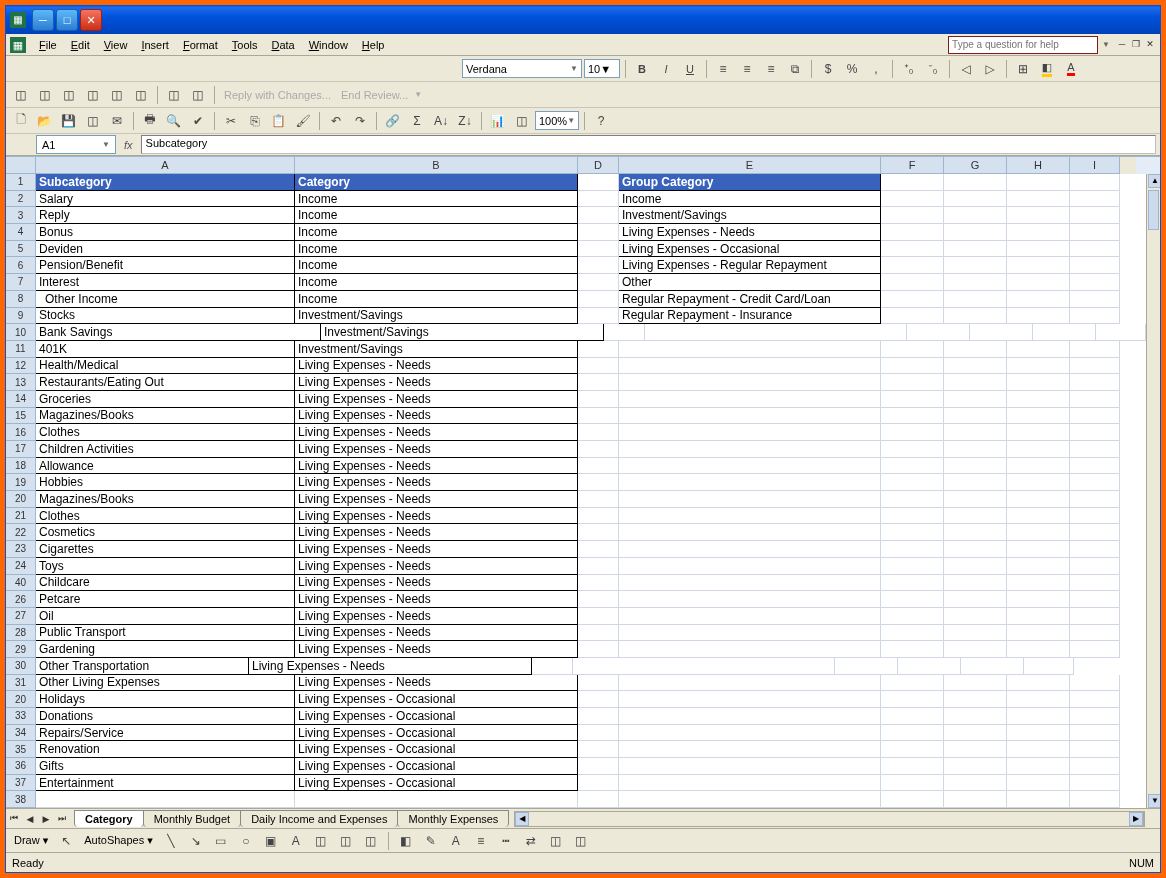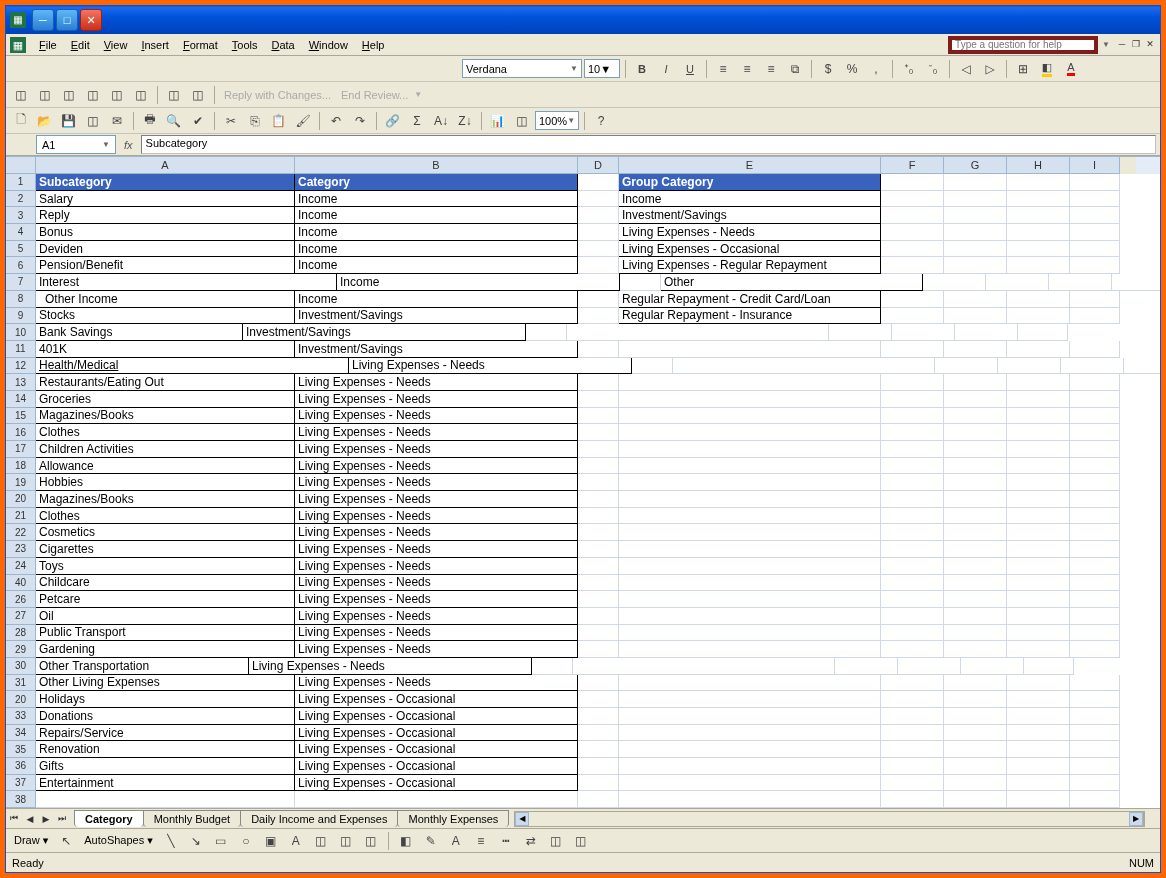--- a/index.html
+++ b/index.html
@@ -6,21 +6,21 @@
 body { background: #ff6600; width: 1166px; height: 878px; overflow: hidden; padding: 5px; }
 .window { background: #ece9d8; width: 100%; height: 100%; display: flex; flex-direction: column; border: 1px solid #0054e3; }
 .titlebar { background: linear-gradient(to bottom, #0058e6 0%, #1d6ced 5%, #0051db 40%, #0041b8 100%); height: 28px; display: flex; align-items: center; padding: 0 4px; color: white; }
 .titlebar .icon { width: 16px; height: 16px; background: #217346; display: inline-block; margin-right: 4px; font-size: 10px; text-align: center; line-height: 16px; color: white; }
 .titlebar .title { flex: 1; font-weight: bold; font-size: 12px; }
 .wb { width: 22px; height: 22px; margin-left: 2px; display: flex; align-items: center; justify-content: center; background: linear-gradient(to bottom, #5eb7f7, #2a7ed6); border: 1px solid #1a5ea6; border-radius: 3px; color: white; cursor: pointer; }
 .wb.close { background: linear-gradient(to bottom, #f47461, #cb2e17); border-color: #a02010; }
 .menubar { height: 22px; display: flex; align-items: center; padding: 0 4px; background: #ece9d8; border-bottom: 1px solid #aca899; }
 .menubar .m { padding: 2px 7px; cursor: pointer; }
 .menubar .m u { text-decoration: underline; }
-.helpbox { margin-left: auto; width: 150px; height: 18px; border: 4px solid #7f1d1d; padding: 1px 3px; color: #bbb; font-size: 10px; background: white; }
+.helpbox { margin-left: auto; width: 150px; height: 18px; border: 1px solid #7f1d1d; padding: 1px 3px; color: #bbb; font-size: 10px; background: white; }
 .doc-ctrl { display:flex; margin-left:4px; }
 .doc-btn { width:12px; height:12px; margin-left:2px; font-size:9px; color:#333; cursor:pointer; text-align:center; }
 .toolbar { height: 26px; display: flex; align-items: center; padding: 2px 4px; background: #ece9d8; border-bottom: 1px solid #c9c6b8; gap: 2px; }
 .tbtn { width: 22px; height: 22px; display:flex; align-items:center; justify-content:center; cursor:pointer; color:#444; font-size:12px; border:1px solid transparent; }
 .tsep { width:1px; height:18px; background:#aca899; margin:0 3px; }
 .font-name { width:120px; height:19px; border:1px solid #7b9ebd; background:white; padding:1px 3px; font-size:11px; display:flex; align-items:center; }
 .font-name .dd { margin-left:auto; font-size:8px; color:#666; }
 .font-size { width:36px; height:19px; border:1px solid #7b9ebd; background:white; padding:1px 3px; font-size:11px; display:flex; align-items:center; }
 .faded { color:#aaa; }
 .formulabar { height: 22px; display:flex; align-items:center; background:#ece9d8; border-bottom:1px solid #aca899; padding:1px 4px; }
@@ -259,21 +259,21 @@
             <div class="cl bordered" style="width: 283px;">Income</div>
             <div class="cl" style="width: 41px;"></div>
             <div class="cl bordered" style="width: 262px; text-align: right;">Living Expenses - Regular Repayment</div>
             <div class="cl" style="width: 63px;"></div>
             <div class="cl" style="width: 63px;"></div>
             <div class="cl" style="width: 63px;"></div>
             <div class="cl" style="width: 50px;"></div>
           </div>
           <div class="row">
             <div class="rh">7</div>
-            <div class="cl bordered" style="width: 301px;">Interest</div>
+            <div class="cl bordered" style="width: 259px;">Interest</div>
             <div class="cl bordered" style="width: 283px;">Income</div>
             <div class="cl" style="width: 41px;"></div>
             <div class="cl bordered" style="width: 262px;">Other</div>
             <div class="cl" style="width: 63px;"></div>
             <div class="cl" style="width: 63px;"></div>
             <div class="cl" style="width: 63px;"></div>
             <div class="cl" style="width: 50px;"></div>
           </div>
           <div class="row">
             <div class="rh">8</div>
@@ -292,21 +292,21 @@
             <div class="cl bordered" style="width: 283px;">Investment/Savings</div>
             <div class="cl" style="width: 41px;"></div>
             <div class="cl bordered" style="width: 262px;">Regular Repayment - Insurance</div>
             <div class="cl" style="width: 63px;"></div>
             <div class="cl" style="width: 63px;"></div>
             <div class="cl" style="width: 63px;"></div>
             <div class="cl" style="width: 50px;"></div>
           </div>
           <div class="row">
             <div class="rh">10</div>
-            <div class="cl bordered" style="width: 207px;">Bank Savings</div>
+            <div class="cl bordered" style="width: 285px;">Bank Savings</div>
             <div class="cl bordered" style="width: 283px;">Investment/Savings</div>
             <div class="cl" style="width: 41px;"></div>
             <div class="cl" style="width: 262px;"></div>
             <div class="cl" style="width: 63px;"></div>
             <div class="cl" style="width: 63px;"></div>
             <div class="cl" style="width: 63px;"></div>
             <div class="cl" style="width: 50px;"></div>
           </div>
           <div class="row">
             <div class="rh">11</div>
@@ -314,21 +314,21 @@
             <div class="cl bordered" style="width: 283px;">Investment/Savings</div>
             <div class="cl" style="width: 41px;"></div>
             <div class="cl" style="width: 262px;"></div>
             <div class="cl" style="width: 63px;"></div>
             <div class="cl" style="width: 63px;"></div>
             <div class="cl" style="width: 63px;"></div>
             <div class="cl" style="width: 50px;"></div>
           </div>
           <div class="row">
             <div class="rh">12</div>
-            <div class="cl bordered" style="width: 313px; text-decoration: underline;">Health/Medical</div>
+            <div class="cl bordered" style="width: 259px;">Health/Medical</div>
             <div class="cl bordered" style="width: 283px;">Living Expenses - Needs</div>
             <div class="cl" style="width: 41px;"></div>
             <div class="cl" style="width: 262px;"></div>
             <div class="cl" style="width: 63px;"></div>
             <div class="cl" style="width: 63px;"></div>
             <div class="cl" style="width: 63px;"></div>
             <div class="cl" style="width: 50px;"></div>
           </div>
           <div class="row">
             <div class="rh">13</div>

